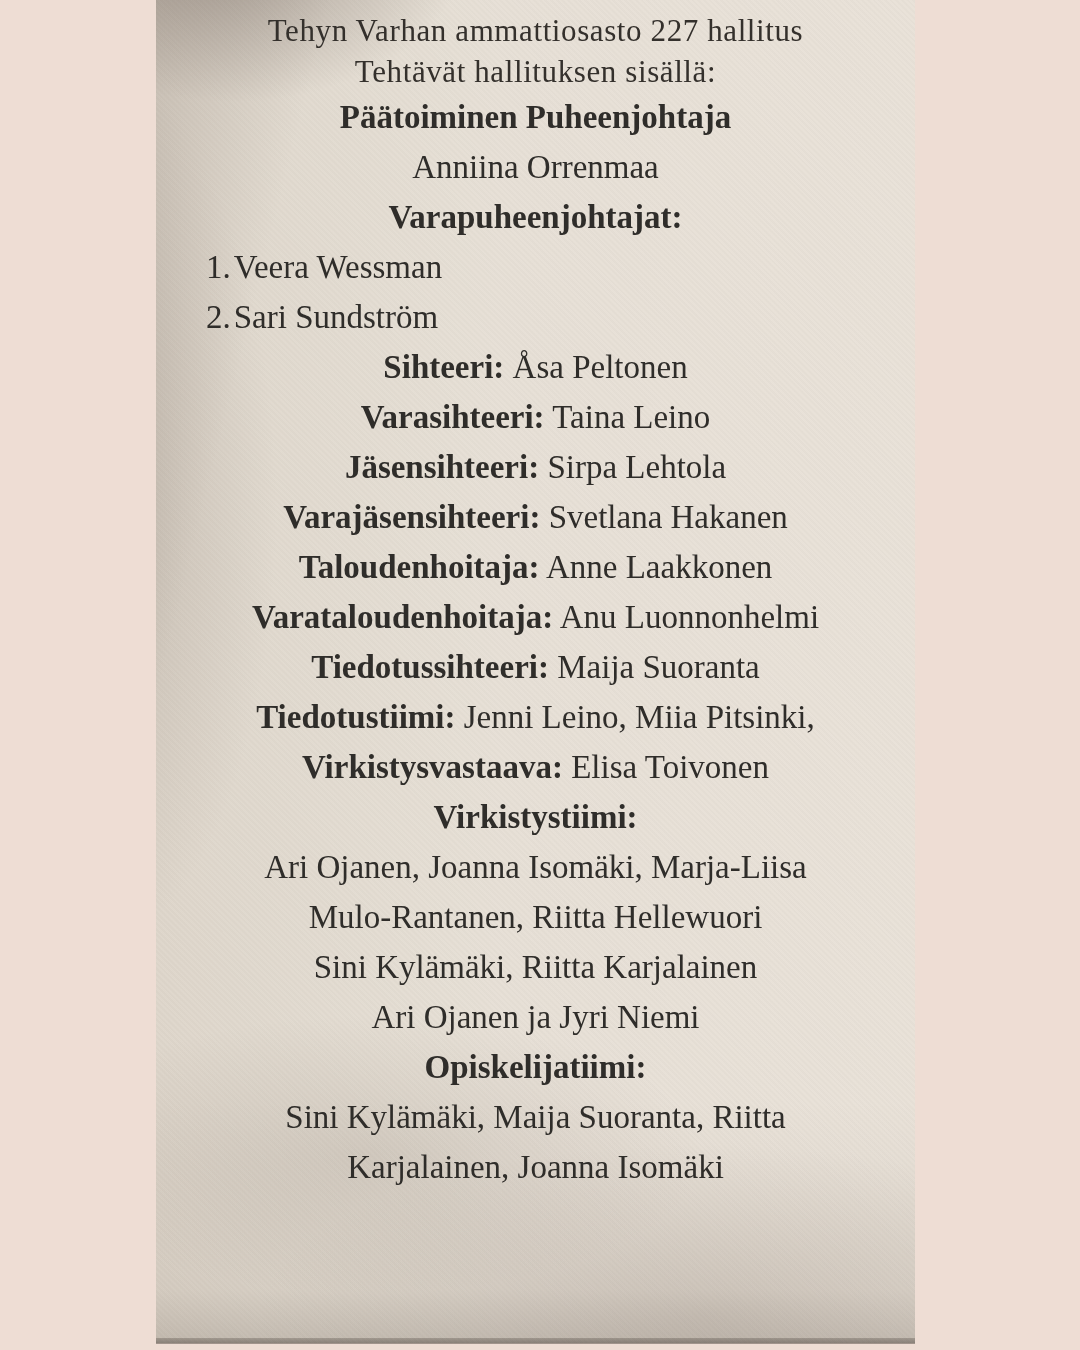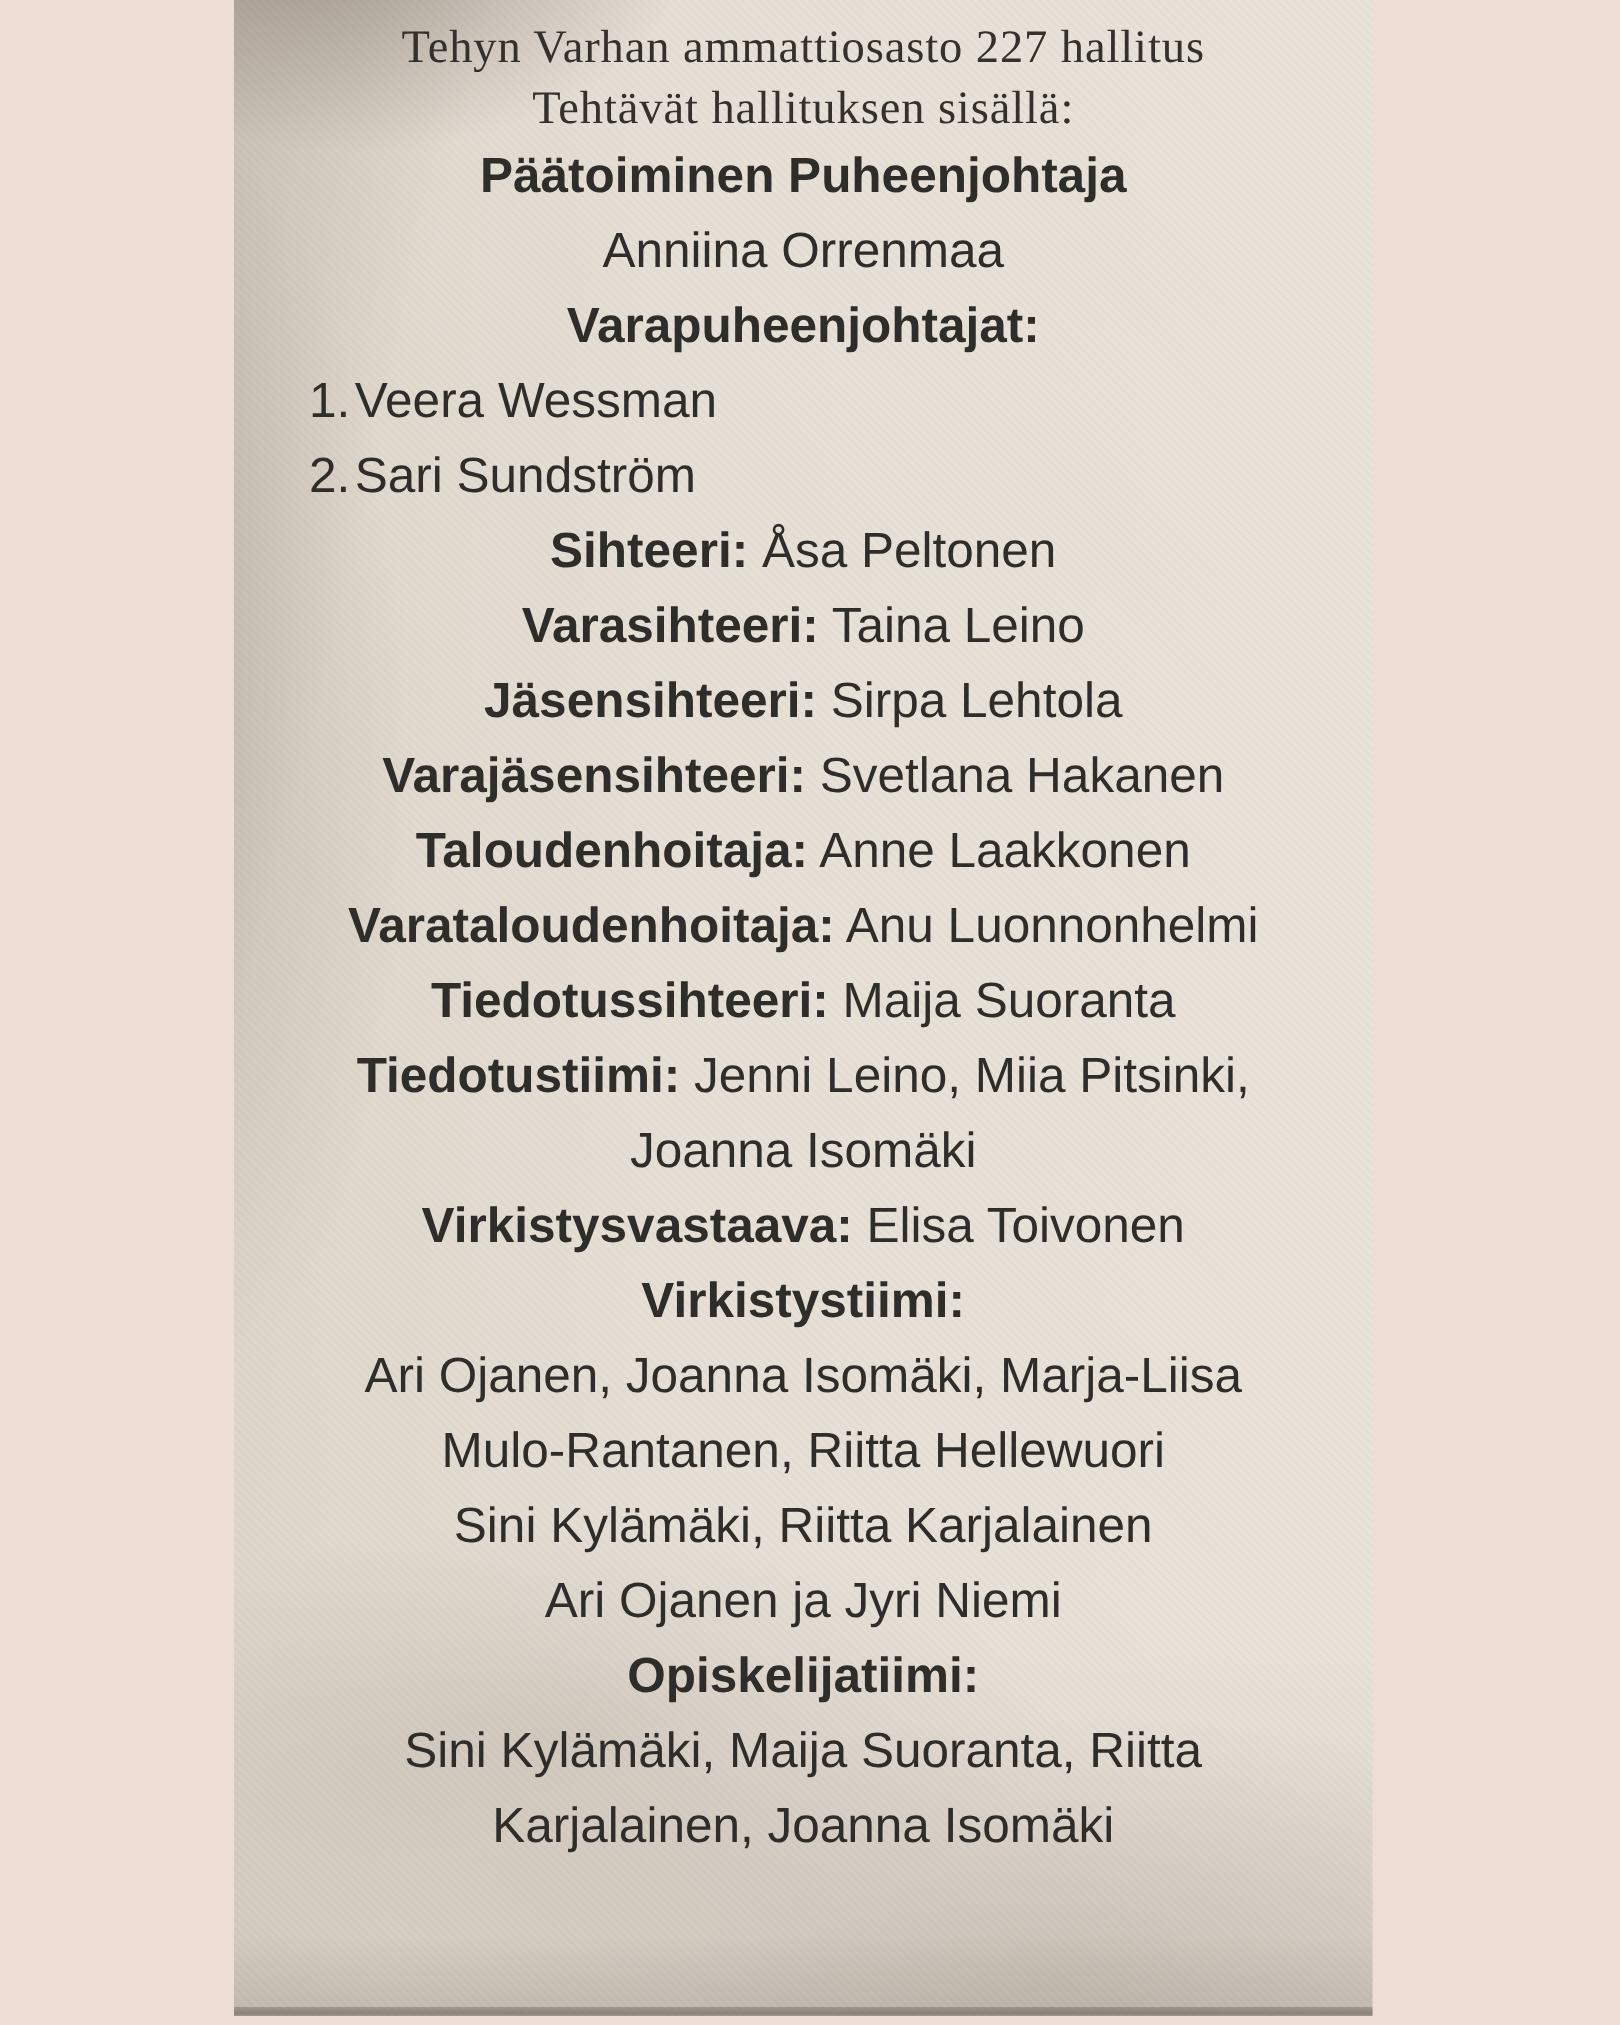--- a/index.html
+++ b/index.html
@@ -31,20 +31,21 @@
     content:"";
     position:absolute;left:0;bottom:-1px;width:100%;height:6px;
     background:linear-gradient(180deg, rgba(70,62,55,.28), rgba(70,62,55,.48));
   }
   .line{
     text-align:center;
     color:#2f2d2a;
     font-size:33px;
     line-height:50px;
     white-space:nowrap;
+    font-family:Liberation Serif, serif;
   }
   .line--serif{
     font-family:"Liberation Serif", serif;
     font-size:31px;
     line-height:41px;
     letter-spacing:.6px;
     color:#34302c;
   }
   .line--bold{font-weight:bold;}
   .line--numbered{
@@ -67,21 +68,20 @@
       <div class="line line--numbered"><span class="num">1.</span>Veera Wessman</div>
       <div class="line line--numbered"><span class="num">2.</span>Sari Sundström</div>
       <div class="line line--labeled"><span class="lbl">Sihteeri:</span> Åsa Peltonen</div>
       <div class="line line--labeled"><span class="lbl">Varasihteeri:</span> Taina Leino</div>
       <div class="line line--labeled"><span class="lbl">Jäsensihteeri:</span> Sirpa Lehtola</div>
       <div class="line line--labeled"><span class="lbl">Varajäsensihteeri:</span> Svetlana Hakanen</div>
       <div class="line line--labeled"><span class="lbl">Taloudenhoitaja:</span> Anne Laakkonen</div>
       <div class="line line--labeled"><span class="lbl">Varataloudenhoitaja:</span> Anu Luonnonhelmi</div>
       <div class="line line--labeled"><span class="lbl">Tiedotussihteeri:</span> Maija Suoranta</div>
       <div class="line line--labeled"><span class="lbl">Tiedotustiimi:</span> Jenni Leino, Miia Pitsinki,</div>
-      <div class="line line--plain">Joanna Isomäki</div>
       <div class="line line--labeled"><span class="lbl">Virkistysvastaava:</span> Elisa Toivonen</div>
       <div class="line line--bold">Virkistystiimi:</div>
       <div class="line line--plain">Ari Ojanen, Joanna Isomäki, Marja-Liisa</div>
       <div class="line line--plain">Mulo-Rantanen, Riitta Hellewuori</div>
       <div class="line line--plain">Sini Kylämäki, Riitta Karjalainen</div>
       <div class="line line--plain">Ari Ojanen ja Jyri Niemi</div>
       <div class="line line--bold">Opiskelijatiimi:</div>
       <div class="line line--plain">Sini Kylämäki, Maija Suoranta, Riitta</div>
       <div class="line line--plain">Karjalainen, Joanna Isomäki</div>
     </div>

